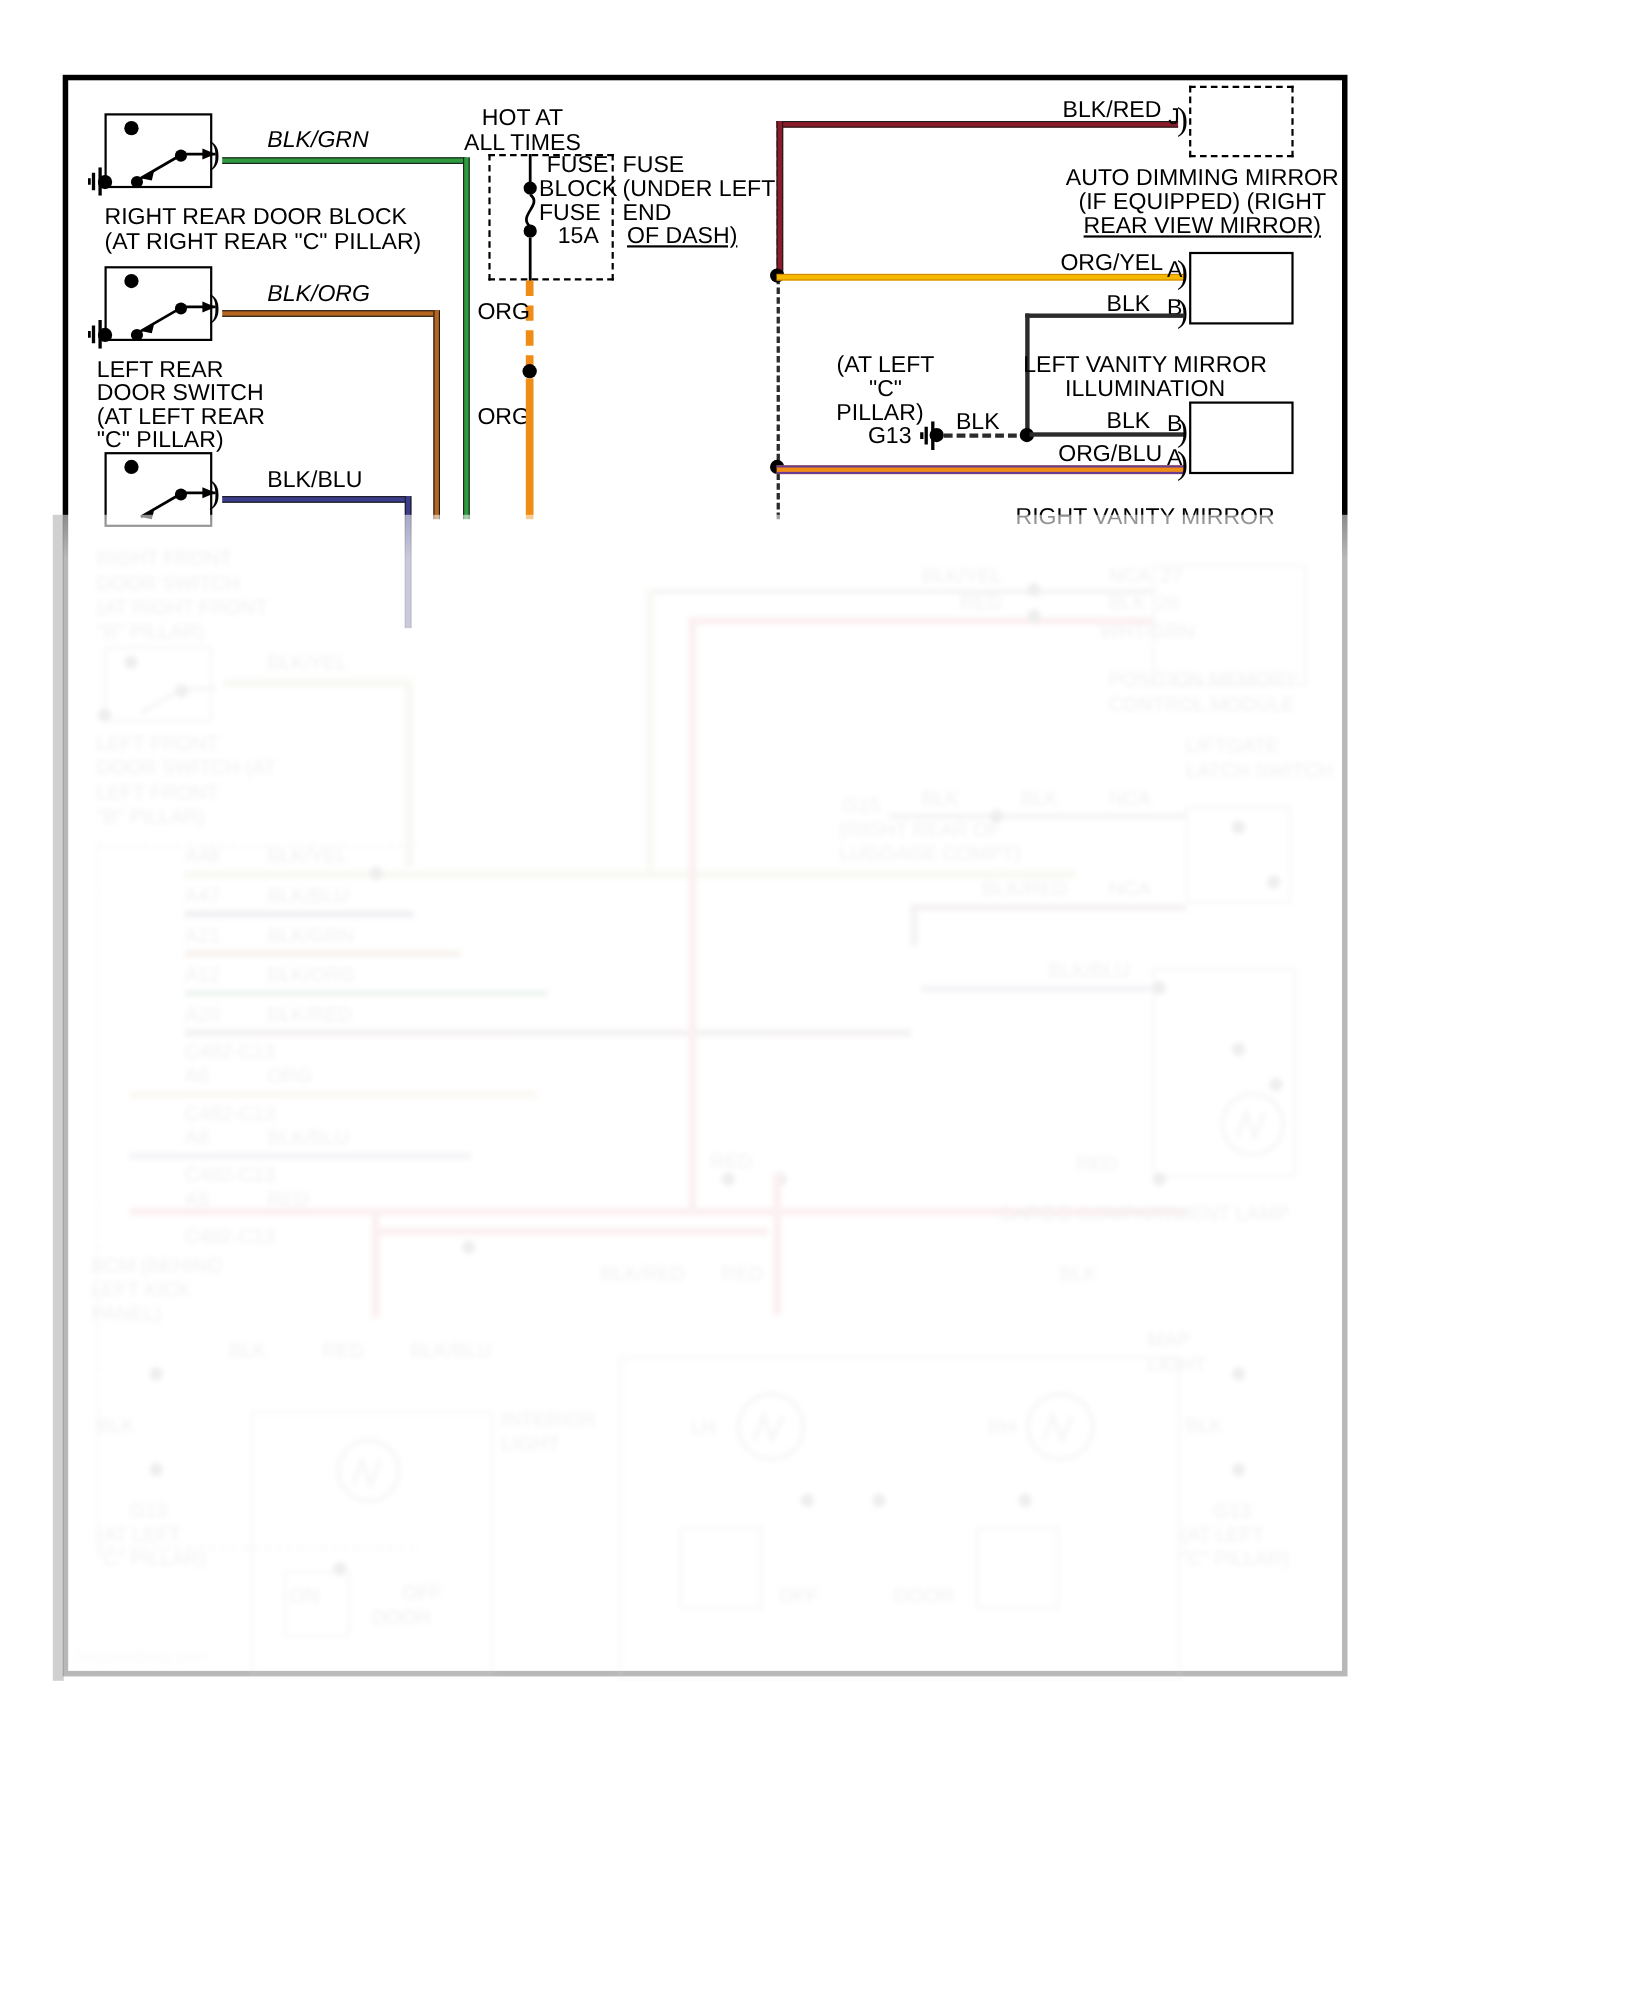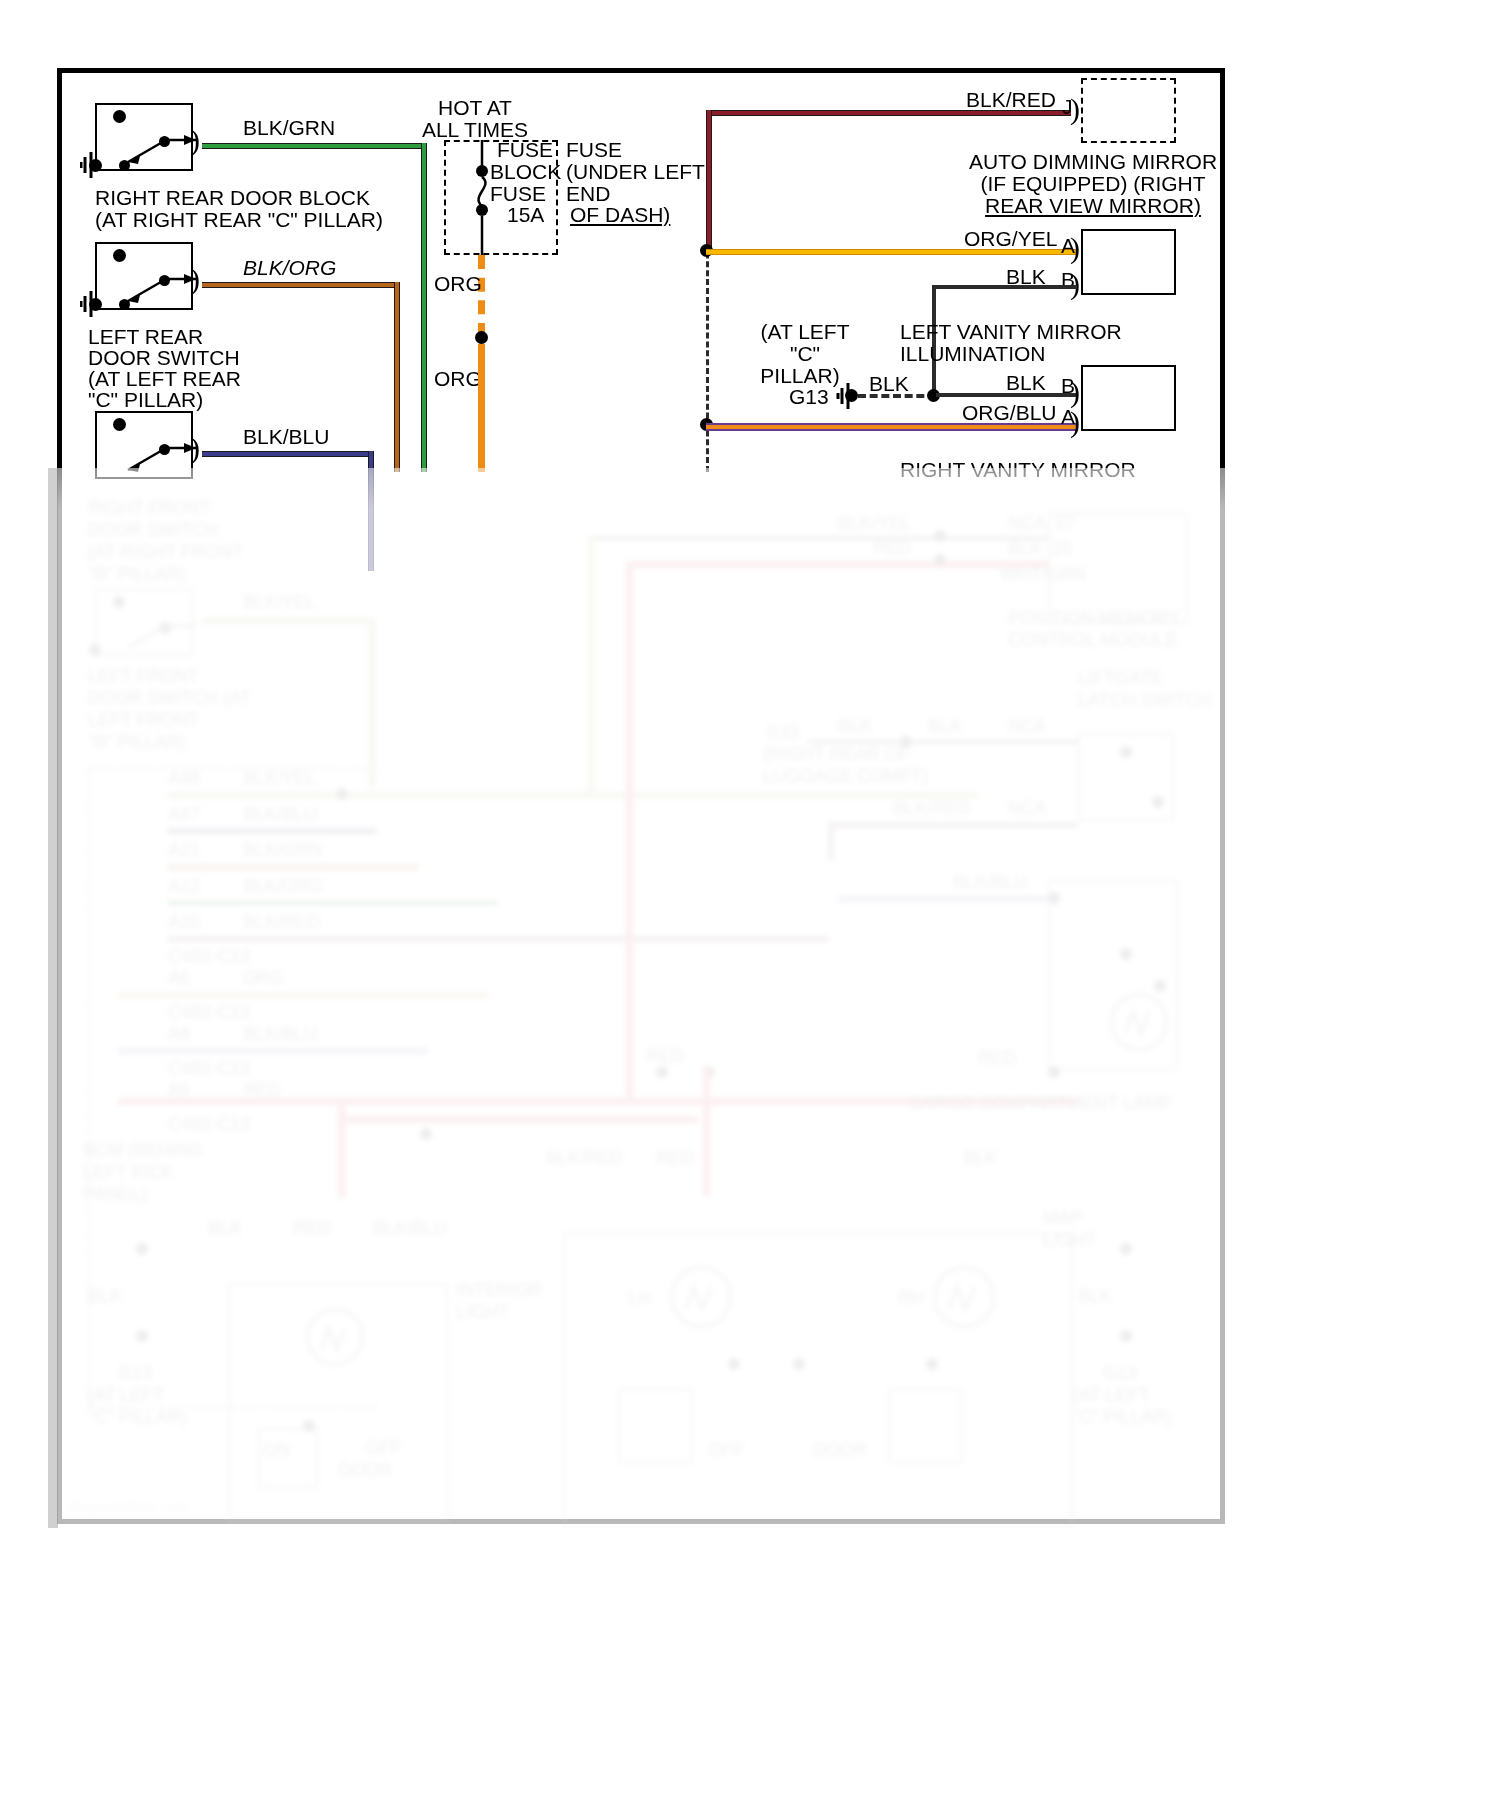--- a/index.html
+++ b/index.html
@@ -4,21 +4,21 @@
 <style>
   html,body{margin:0;padding:0;background:#ffffff;}
   body{font-family:"Liberation Sans", sans-serif;}
   #page{position:relative;width:1500px;height:1814px;background:#ffffff;overflow:hidden;}
 
   
   #frame{position:absolute;left:57px;top:68px;width:1168px;height:1456px;border:5px solid #000;box-sizing:border-box;background:#fff;}
 
   .t{position:absolute;color:#000;font-size:21px;line-height:23px;white-space:pre;letter-spacing:0px;}
   .tc{text-align:center;}
-  .tr{text-align:left;}
+  .tr{text-align:center;}
 
   
   .w{position:absolute;}
   .wh{height:4px;}
   .wv{width:4px;}
 
   .box{position:absolute;border:2px solid #000;box-sizing:border-box;background:transparent;}
   .dbox{position:absolute;border:2px dashed #000;box-sizing:border-box;}
   .dot{position:absolute;width:13px;height:13px;border-radius:50%;background:#000;}
   .dotS{position:absolute;width:11px;height:11px;border-radius:50%;background:#000;}
@@ -63,21 +63,21 @@
       <line x1="5" y1="5" x2="5" y2="21" stroke="#000" stroke-width="3"></line>
       <line x1="1" y1="10" x2="1" y2="16" stroke="#000" stroke-width="3"></line>
     </svg>
   <svg style="position:absolute;left:118px;top:134px;width:80px;height:34px;">
       <line x1="48" y1="6" x2="10" y2="28" stroke="#000" stroke-width="2.5"></line>
       <polygon points="10,28 22,22 20,30" fill="#000"></polygon>
       <line x1="48" y1="6" x2="78" y2="6" stroke="#000" stroke-width="2.5"></line>
       <polygon points="78,6 66,1 66,11" fill="#000"></polygon>
     </svg>
   <div class="conn" style="left:190px;top:130px;">)</div>
-  <div class="t" style="left:243px;top:116px;">BLK/GRN</div>
+  <div class="t" style="left:243px;top:116px;font-style:italic;">BLK/GRN</div>
   <div class="w wh" style="left:202px;top:143px;width:222px;background:#2e9b3f;border-top:1px solid #1a1a1a;border-bottom:1px solid #1a1a1a;"></div>
   <div class="t" style="left:95px;top:186px;">RIGHT REAR DOOR BLOCK</div>
   <div class="t" style="left:95px;top:208px;">(AT RIGHT REAR "C" PILLAR)</div>
 
   <div class="box" style="left:95px;top:242px;width:98px;height:68px;"></div>
   <div class="dot" style="left:113px;top:249px;"></div>
   <div class="dot" style="left:89px;top:298px;"></div>
   <div class="dotS" style="left:119px;top:299px;"></div>
   <div class="dotS" style="left:159px;top:275px;"></div>
   <svg class="gnd" style="left:80px;top:291px;width:18px;height:26px;">

